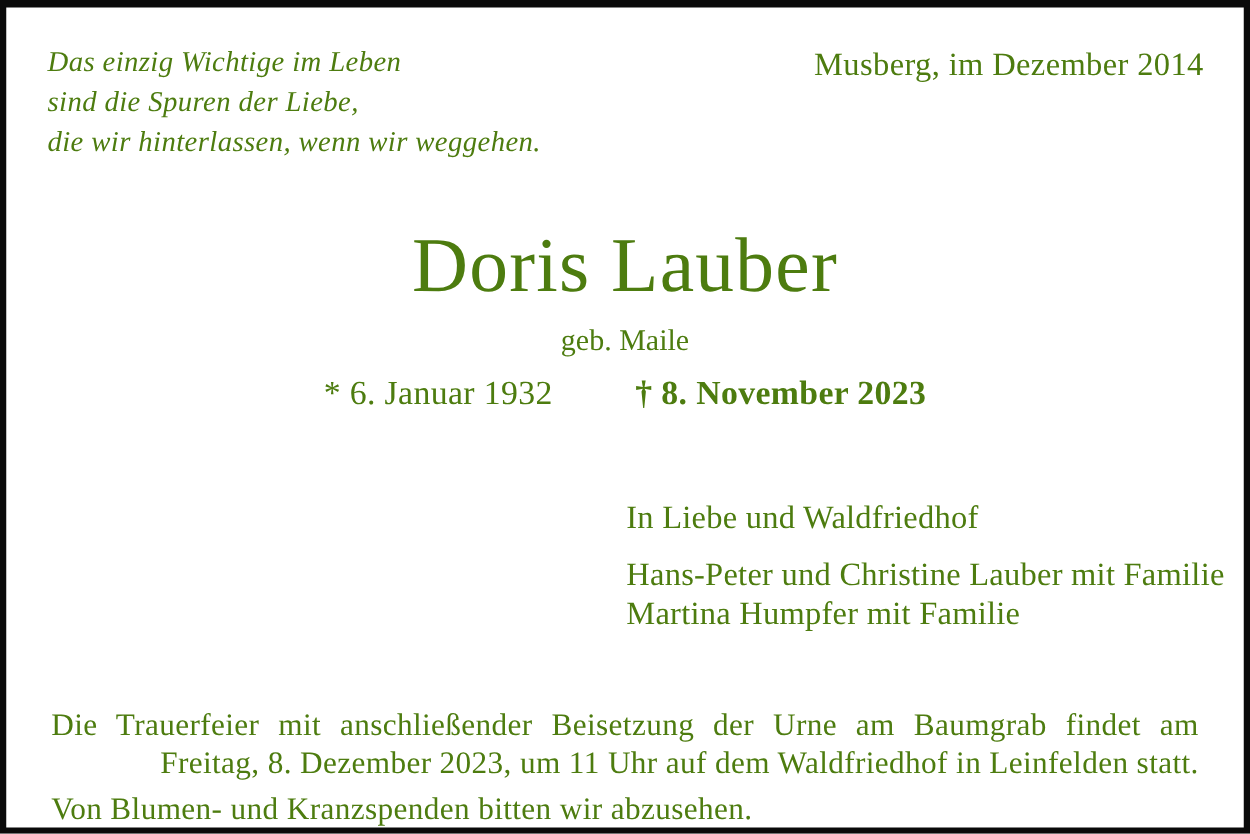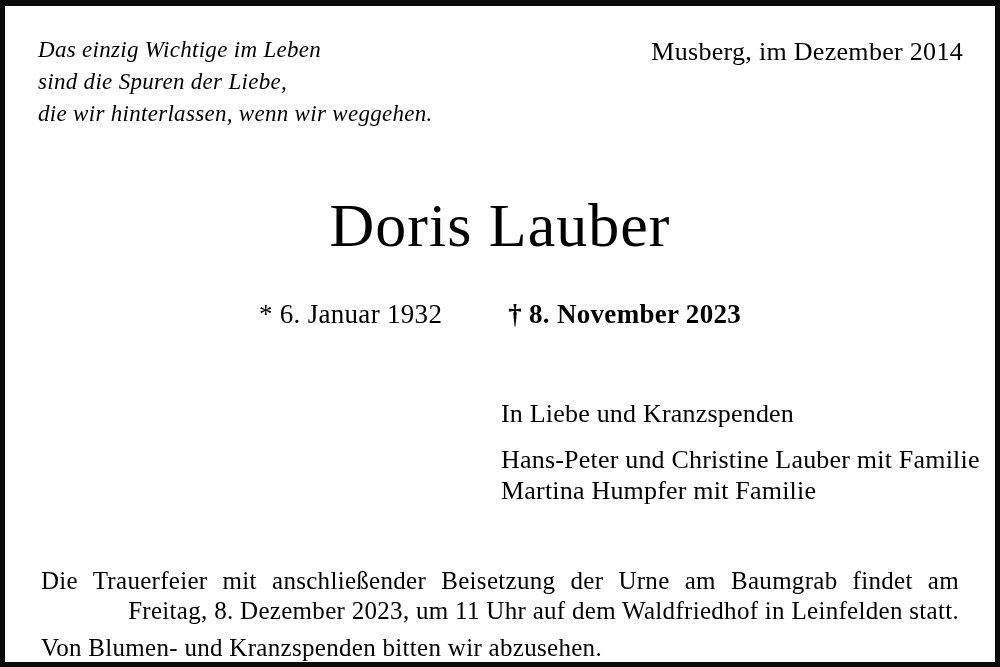--- a/index.html
+++ b/index.html
@@ -9,21 +9,21 @@
   }
   .notice {
     position: relative;
     width: 1000px;
     height: 667px;
     box-sizing: border-box;
     background: #ffffff;
     border: 5px solid #0a0a0a;
     border-top-width: 6px;
     font-family: "Liberation Serif", serif;
-    color: #000000;
+    color: #4d7c0f;
     overflow: hidden;
   }
 
   
   .motto {
     position: absolute;
     left: 33px;
     top: 28px;
     font-style: italic;
     font-size: 23px;
@@ -41,21 +41,21 @@
   }
 
   
   .center-line {
     position: absolute;
     left: 0;
     right: 0;
     text-align: center;
   }
   .name {
-    top: 187px;
+    top: 175px;
     font-size: 62px;
     line-height: 64px;
     letter-spacing: 1px;
   }
   .maiden {
     top: 254px;
     font-size: 24px;
   }
   .dates {
     top: 293px;
@@ -112,27 +112,28 @@
   <div class="motto">
     <div>Das einzig Wichtige im Leben</div>
     <div>sind die Spuren der Liebe,</div>
     <div>die wir hinterlassen, wenn wir weggehen.</div>
   </div>
 
   <div class="place-date">Musberg, im Dezember 2014</div>
 
   <div class="center-line name">Doris Lauber</div>
 
+  <div class="center-line maiden">geb. Maile</div>
 
   <div class="center-line dates">
     <span class="birth">* 6. Januar 1932</span><span class="death">† 8. November 2023</span>
   </div>
 
   <div class="family">
-    <div class="family-intro">In Liebe und Kranzspenden</div>
+    <div class="family-intro">In Liebe und Waldfriedhof</div>
     <div class="family-name">Hans-Peter und Christine Lauber mit Familie</div>
     <div class="family-name">Martina Humpfer mit Familie</div>
   </div>
 
   <div class="funeral">
     <div class="funeral-line1">Die Trauerfeier mit anschließender Beisetzung der Urne am Baumgrab findet am</div>
     <div class="funeral-line2">Freitag, 8. Dezember 2023, um 11 Uhr auf dem Waldfriedhof in Leinfelden statt.</div>
     <div class="flowers">Von Blumen- und Kranzspenden bitten wir abzusehen.</div>
   </div>
 

